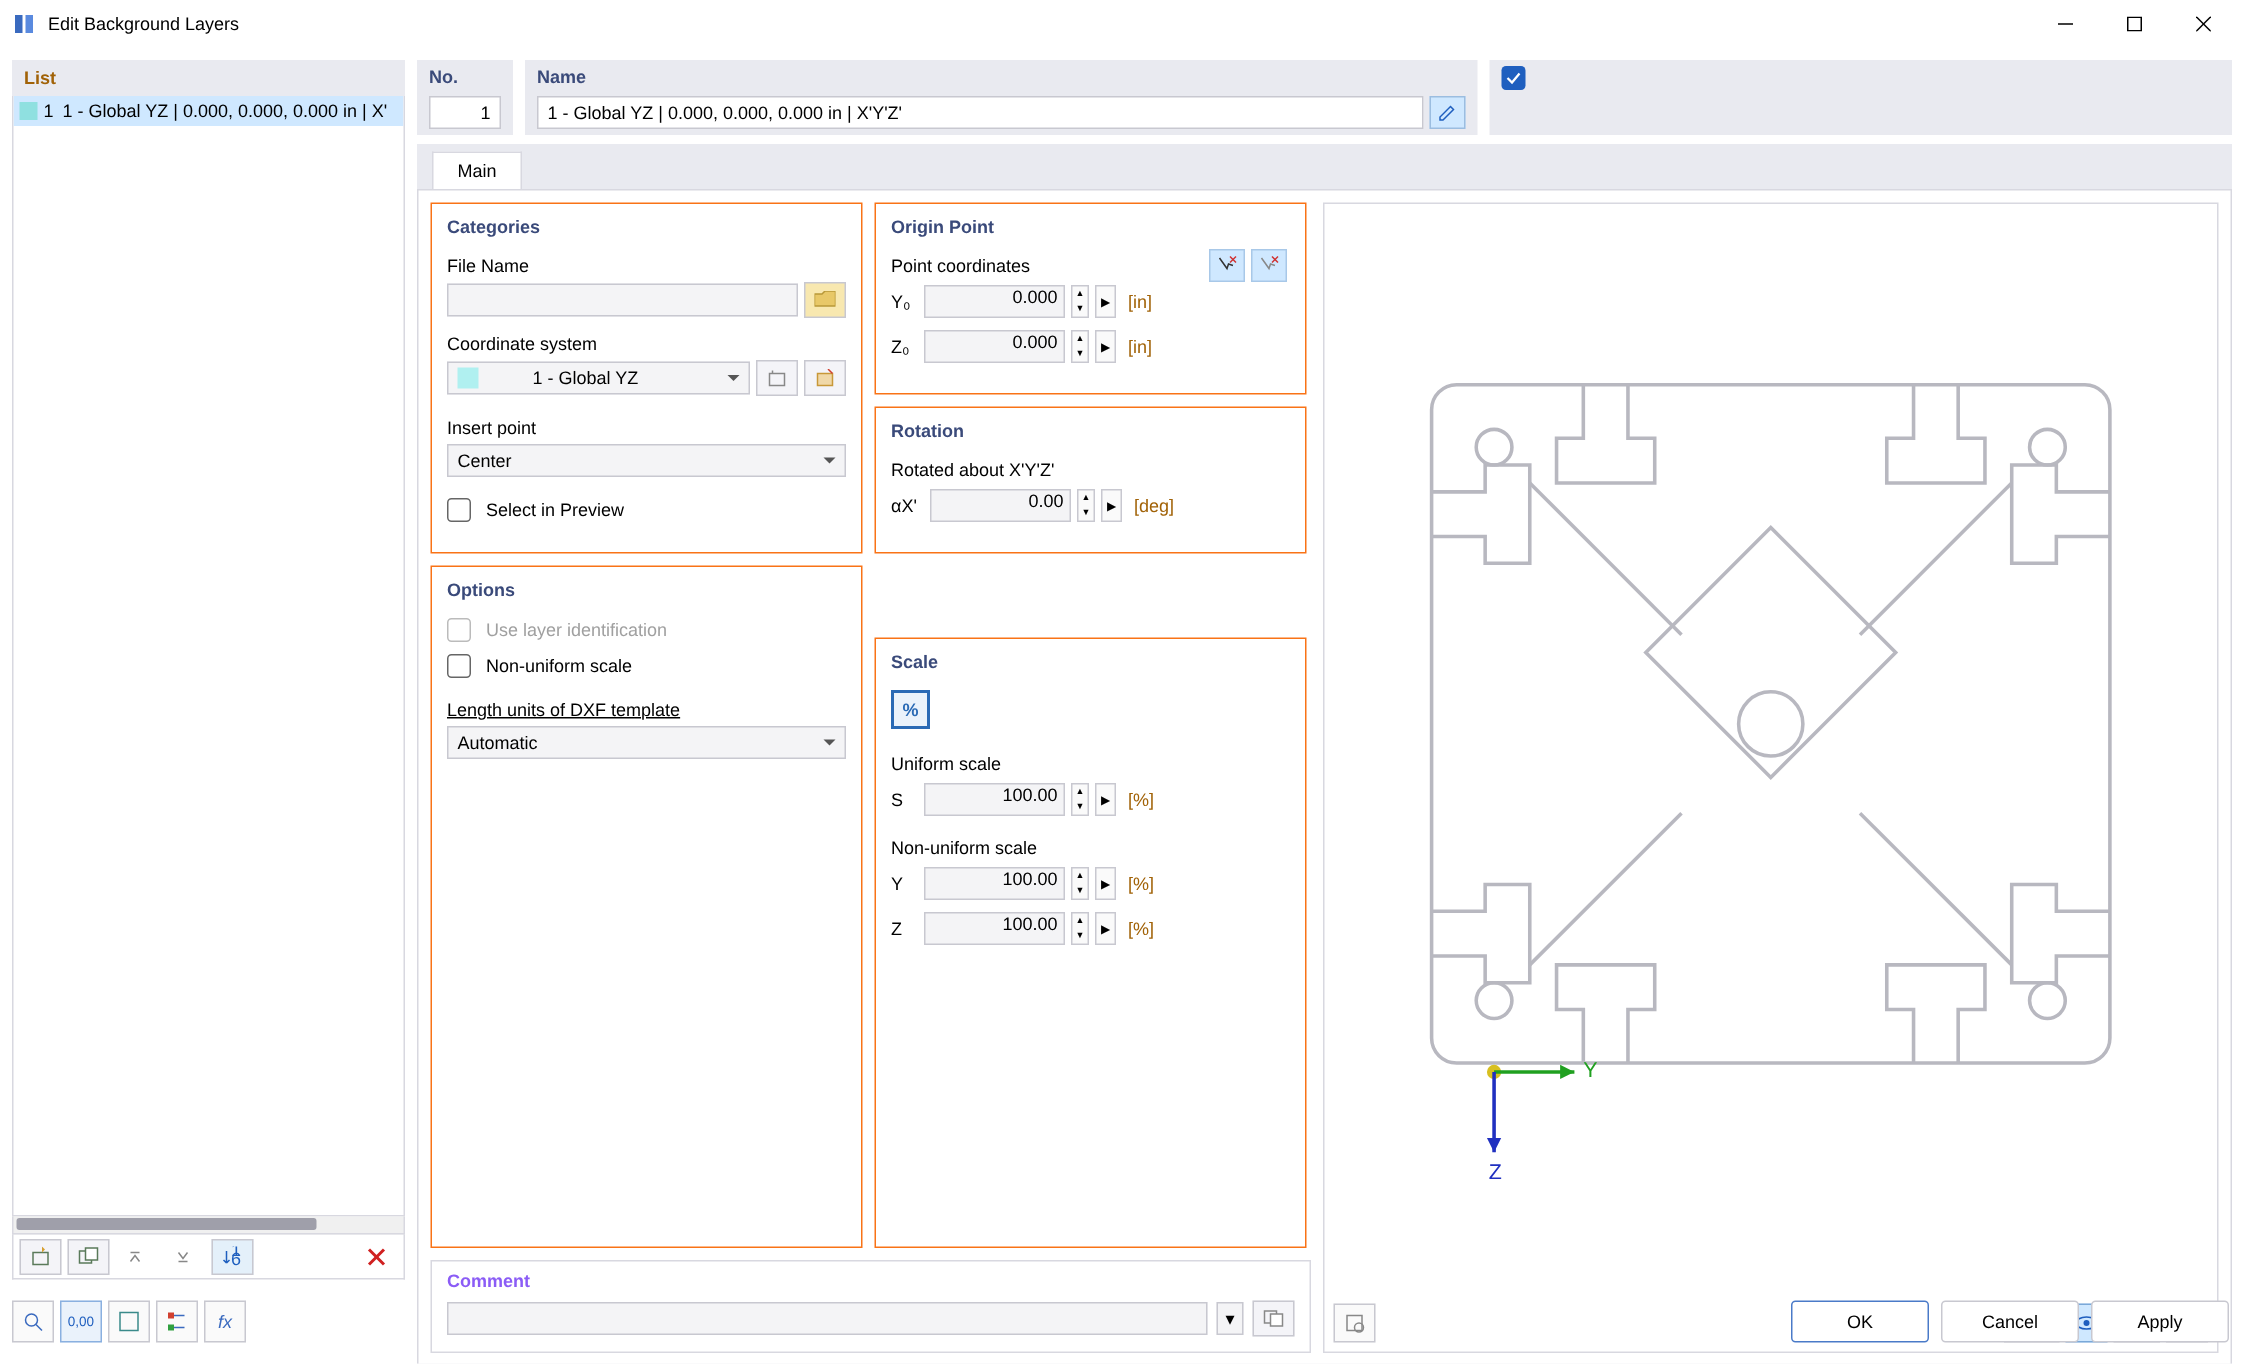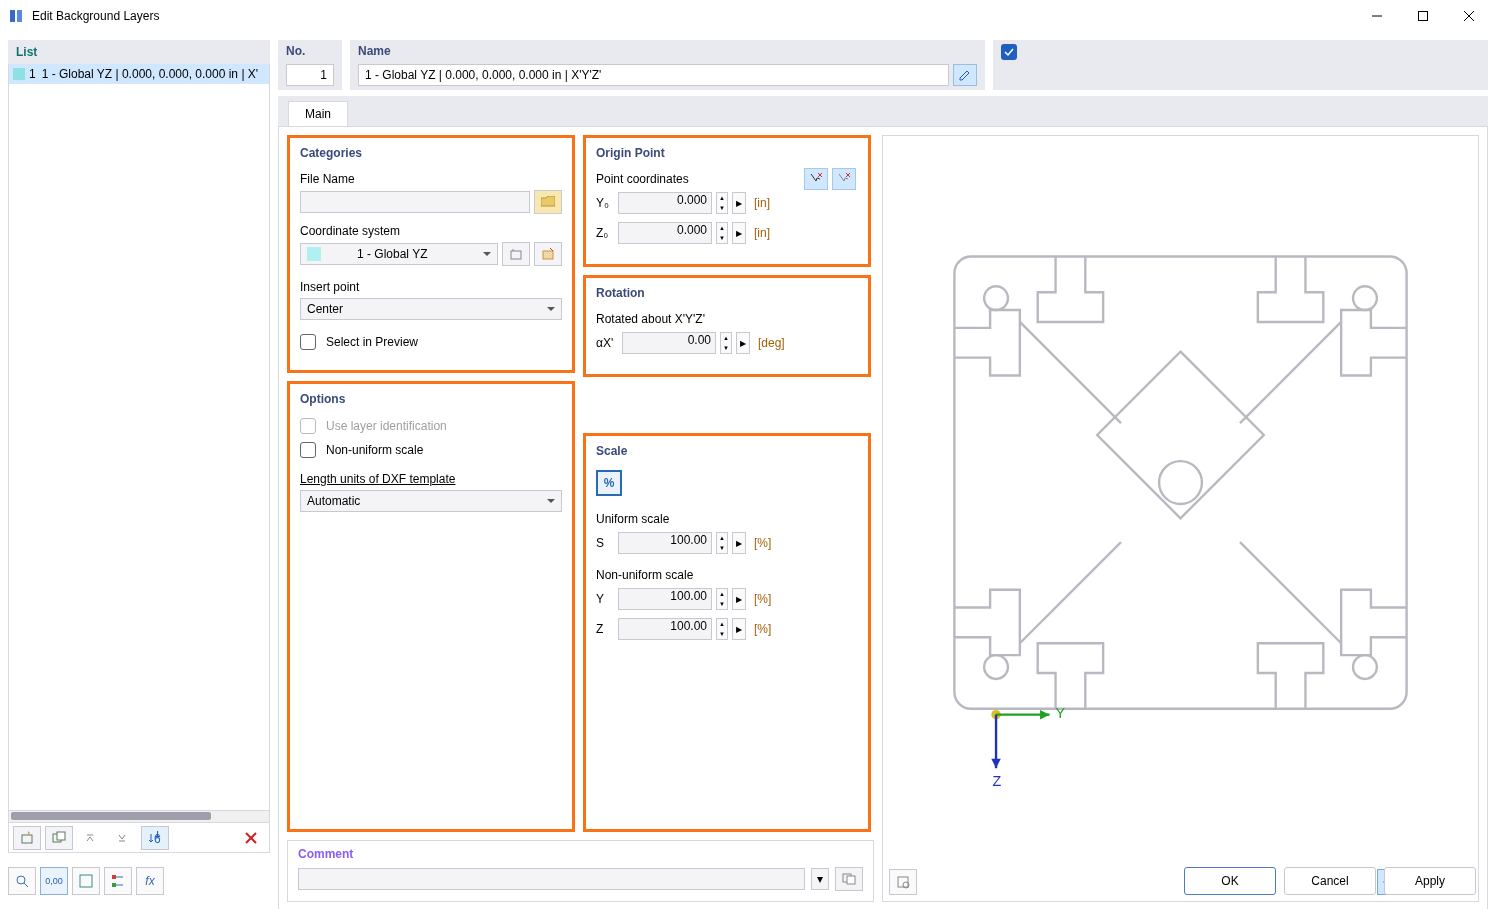--- a/index.html
+++ b/index.html
@@ -10,21 +10,21 @@
 .titlebar .appicon { width: 16px; height: 16px; margin-right: 8px; }
 .titlebar .title { font-size: 12px; }
 .titlebar .spacer { flex: 1; }
 .titlebar .winbtn { width: 46px; height: 32px; display: flex; align-items: center; justify-content: center; }
 
 
 .content { position: absolute; top: 40px; left: 8px; right: 8px; bottom: 56px; display: flex; gap: 8px; }
 
 
 .listpanel { width: 262px; display: flex; flex-direction: column; }
-.listpanel .hdr { background: #e9eaf0; color: #0f766e; font-weight: 600; padding: 4px 8px; height: 24px; display:flex; align-items:center; }
+.listpanel .hdr { background: #e9eaf0; color: #a16207; font-weight: 600; padding: 4px 8px; height: 24px; display:flex; align-items:center; }
 .listpanel .listbody { flex: 1; background: #fff; border: 1px solid #d8d8e0; border-top: none; overflow: hidden; }
 .listpanel .listrow { display: flex; align-items: center; height: 20px; padding-left: 4px; }
 .listpanel .listrow.sel { background: #cfe8ff; }
 .listpanel .swatch { width: 12px; height: 12px; background: #8fe0e0; margin-right: 4px; }
 .listpanel .toolbar { height: 30px; background: #fff; border: 1px solid #d8d8e0; border-top: none; display:flex; align-items:center; padding: 0 4px; gap:4px;}
 .iconbtn { width: 28px; height: 24px; border: 1px solid #c8c8d0; background: #f4f4f8; display:flex; align-items:center; justify-content:center; cursor:pointer; }
 .iconbtn.blue { background:#e4f0fa;}
 .iconbtn.flat { border:none; background:transparent;}
 .hscroll { height:12px; background:#f0f0f0; border:1px solid #d8d8e0; border-top:none; position:relative;}
 .hscroll .thumb { position:absolute; left:2px; top:1px; height:8px; width:200px; background:#9f9faa; border-radius:2px;}
@@ -47,21 +47,21 @@
 .chk svg { width:10px; height:10px; }
 
 
 .tabstrip { height: 30px; background:#e9eaf0; display:flex; align-items:flex-end; padding-left:10px;}
 .tab { background:#fff; border:1px solid #d8d8e0; border-bottom:none; padding:5px 16px; font-size:12px; cursor:pointer;}
 .tab.active { background:#fff; }
 .colA { width:288px; display:flex; flex-direction:column; gap:8px;}
 .colB { width:288px; display:flex; flex-direction:column; gap:8px;}
 .preview { flex:1; border:1px solid #d8d8e0; background:#fff; position:relative;}
 
-.panel { border:3px solid #f97316; background:#fff; padding:8px 10px 12px 10px; }
+.panel { border:1px solid #f97316; background:#fff; padding:8px 10px 12px 10px; }
 .panel .ptitle { color:#3a4a7a; font-weight:600; margin-bottom:12px;}
 .formrow { display:flex; align-items:center; margin-bottom:8px; gap:4px;}
 .formrow label { font-size:12px; }
 .formrow .lab { min-width:18px;}
 .formrow .unit { margin-left:4px; color:#a16207;}
 .numinput { width:94px; height:22px; border:1px solid #c8c8d0; background:#f4f4f6; text-align:right; padding:0 4px;}
 .spinbtn { width:12px; height:22px; border:1px solid #c8c8d0; background:#fafafa; display:flex; flex-direction:column;}
 .spinbtn div { flex:1; display:flex; align-items:center; justify-content:center; font-size:6px;}
 .playbtn { width:14px; height:22px; border:1px solid #c8c8d0; background:#fafafa; display:flex; align-items:center; justify-content:center; font-size:8px;}
 .dropdown { height:22px; border:1px solid #c8c8d0; background:#f4f4f6; display:flex; align-items:center; padding:0 6px; position:relative; cursor:pointer;}
@@ -80,21 +80,21 @@
 
 
 .prevtoolbar { position:absolute; bottom:6px; right:6px; display:flex; gap:4px;}
 .prevtoolbar .pbtn { height:26px; min-width:28px; border:1px solid #c8c8d0; background:#fafafa; display:flex; align-items:center; justify-content:center; padding:0 4px; cursor:pointer;}
 .prevtoolbar .pbtn.active { background:#cfe8ff; border-color:#7aa8d8;}
 .prevtoolbar .pbtn.drop::after { content:"▾"; font-size:8px; margin-left:3px; color:#444;}
 .lefttoolbar { position:absolute; bottom:6px; left:6px;}
 .lefttoolbar .pbtn { height:26px; width:28px; border:1px solid #c8c8d0; background:#fafafa; display:flex; align-items:center; justify-content:center;}
 
 
-.bottombar { position:absolute; left:8px; right:20px; bottom:8px; height:40px; display:flex; align-items:center;}
+.bottombar { position:absolute; left:8px; right:10px; bottom:8px; height:40px; display:flex; align-items:center;}
 .bottombar .leftbtns { display:flex; gap:4px;}
 .bottombar .leftbtns .bbtn { width:28px; height:28px; border:1px solid #c8c8d0; background:#fafafa; display:flex; align-items:center; justify-content:center; cursor:pointer;}
 .bottombar .spacer { flex:1;}
 .bottombar .mainbtn { width:92px; height:28px; border:1px solid #c8c8d0; background:#fff; border-radius:3px; display:flex; align-items:center; justify-content:center; margin-left:8px; cursor:pointer;}
 .bottombar .mainbtn.primary { border:1px solid #4a7ac8;}
 
 .disabled-text { color:#a0a0a0; }
 
 .origin-picks { position:absolute; right:12px; top:30px; display:flex; gap:4px;}
 .coord-sw { width:14px; height:14px; background:#b0f0f0; margin-right:4px;}

